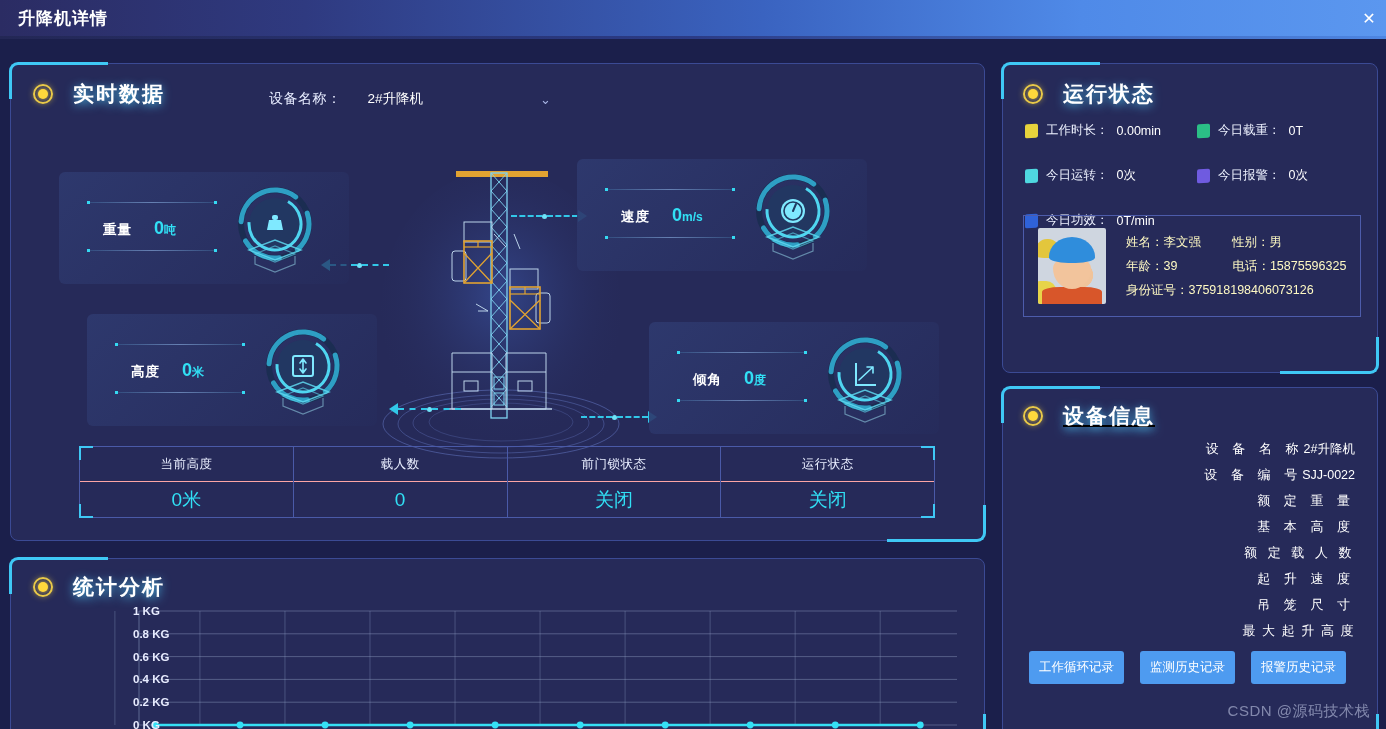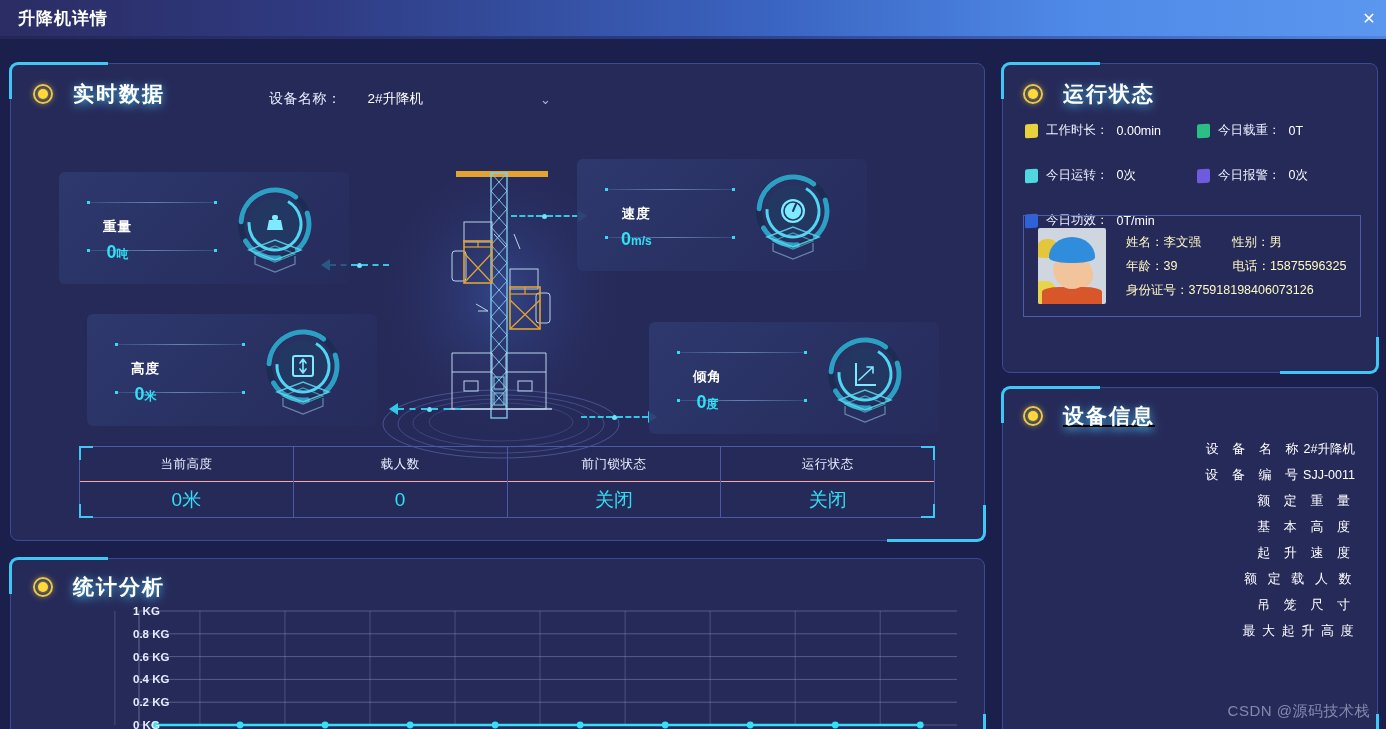--- a/index.html
+++ b/index.html
@@ -87,23 +87,22 @@
   
   .illus { position: absolute; left: 335px; top: 95px; width: 310px; height: 310px; }
 
   
   .dcard {
     position: absolute;
     background: linear-gradient(135deg, rgba(46,57,110,.95), rgba(38,44,92,.7));
     border-radius: 6px;
   }
   .dcard .rowtxt {
-    position: absolute; display: flex; align-items: center; gap: 6px;
+    position: absolute; display: flex; align-items: flex-end; gap: 22px;
     white-space: nowrap;
-    flex-direction: column;
   }
   .dcard .rowtxt .k { color: #ffffff; font-size: 13.5px; font-weight: 600; letter-spacing: 1px;}
   .dcard .rowtxt .v { color: #31e0f5; font-size: 18px; font-weight: 600; }
   .dcard .rowtxt .v small { font-size: 12px; }
   .hline {
     position: absolute; height: 1px;
     background: linear-gradient(90deg, rgba(80,200,245,.15), rgba(150,190,240,.55), rgba(80,200,245,.15));
   }
   .hline::before, .hline::after {
     content:""; position:absolute; top:-1px; width:3px; height:3px; background:#35d9f2;
@@ -567,44 +566,49 @@
       <span class="ttl">设备信息</span>
     </div>
 
     <div class="dev-rows">
       <div class="dev-row">
         <span class="k">设 备 名 称</span>
         <span class="v">2#升降机</span>
       </div>
       <div class="dev-row">
         <span class="k">设 备 编 号</span>
-        <span class="v">SJJ-0011</span>
+        <span class="v">SJJ-0022</span>
       </div>
       <div class="dev-row">
         <span class="k">额 定 重 量</span>
         <span class="v"></span>
       </div>
       <div class="dev-row">
         <span class="k">基 本 高 度</span>
         <span class="v"></span>
       </div>
       <div class="dev-row">
+        <span class="k wide">额 定 载 人 数</span>
+        <span class="v"></span>
+      </div>
+      <div class="dev-row">
         <span class="k">起 升 速 度</span>
         <span class="v"></span>
       </div>
       <div class="dev-row">
-        <span class="k wide">额 定 载 人 数</span>
-        <span class="v"></span>
-      </div>
-      <div class="dev-row">
         <span class="k">吊 笼 尺 寸</span>
         <span class="v"></span>
       </div>
       <div class="dev-row">
         <span class="k tight">最 大 起 升 高 度</span>
         <span class="v"></span>
       </div>
     </div>
 
+    <div class="btns">
+      <button class="btn">工作循环记录</button>
+      <button class="btn">监测历史记录</button>
+      <button class="btn">报警历史记录</button>
+    </div>
   </div>
 
   <div class="watermark">CSDN @源码技术栈</div>
 </div>
 
 </body></html>

